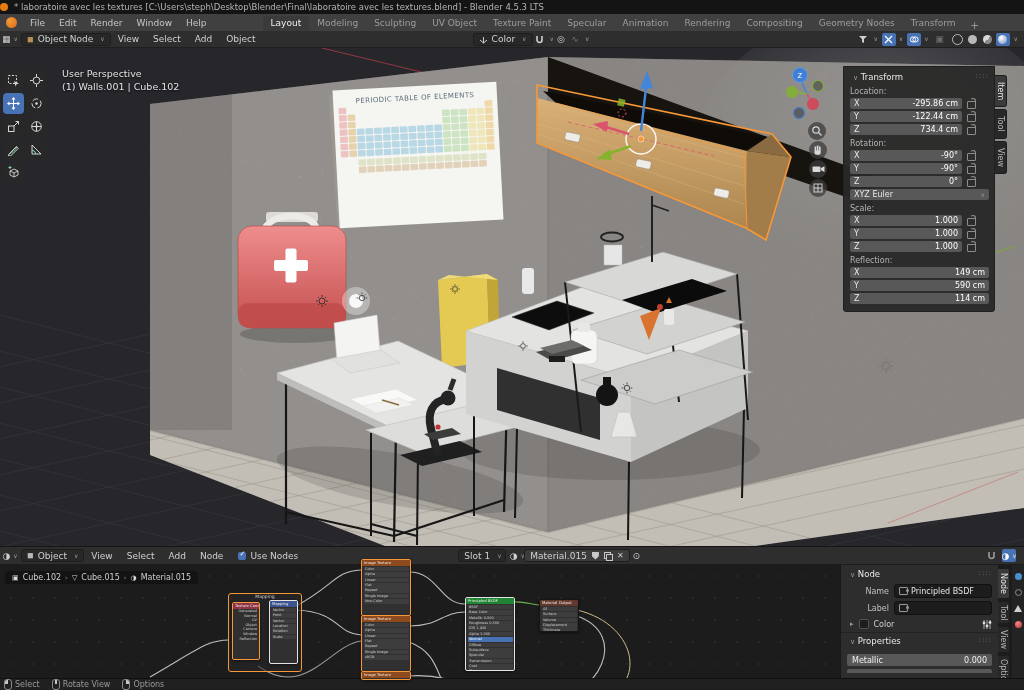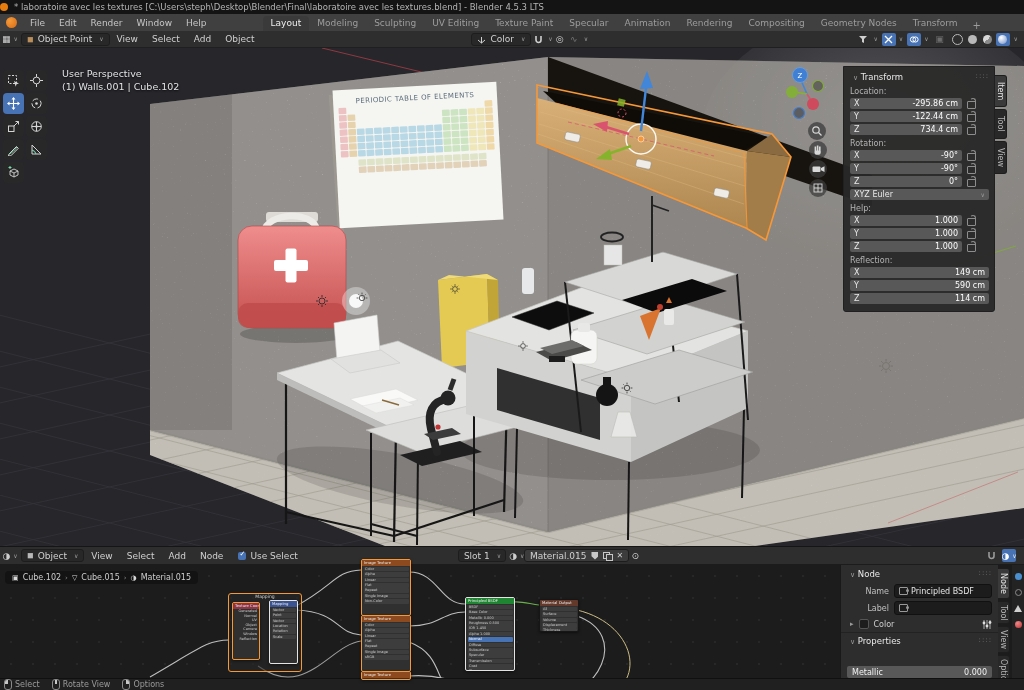--- a/index.html
+++ b/index.html
@@ -120,37 +120,37 @@
   <div class="blogo2"></div>
   <span class="mitem">File</span>
   <span class="mitem">Edit</span>
   <span class="mitem">Render</span>
   <span class="mitem">Window</span>
   <span class="mitem">Help</span>
   <div class="wstabs">
     <span class="wstab active">Layout</span>
     <span class="wstab">Modeling</span>
     <span class="wstab">Sculpting</span>
-    <span class="wstab">UV Editing</span>
+    <span class="wstab">UV Object</span>
     <span class="wstab">Texture Paint</span>
     <span class="wstab">Specular</span>
     <span class="wstab">Animation</span>
     <span class="wstab">Rendering</span>
     <span class="wstab">Compositing</span>
     <span class="wstab">Geometry Nodes</span>
     <span class="wstab">Transform</span>
     <span class="wsplus">+</span>
   </div>
 </div>
 
 <div id="vheader" class="abs">
   <span class="ico" style="margin-left:3px">▦<span class="caret">∨</span></span>
   <div class="pill" style="margin-left:4px">
     <span style="color:#b98e5a;font-size:8px">◼</span>
-    <span>Object Point</span>
+    <span>Object Node</span>
       <span class="caret">∨</span>
   </div>
   <span class="hmenu">View</span>
   <span class="hmenu">Select</span>
   <span class="hmenu">Add</span>
   <span class="hmenu">Object</span>
   <div class="pill" style="margin-left:210px">
     <svg width="9" height="9" viewBox="0 0 9 9">
       <path d="M4.5 8 4.5 2 M4.5 8 1 5 M4.5 8 8 5" stroke="#cfcfcf" stroke-width="1" fill="none"></path>
       </svg>
@@ -774,21 +774,21 @@
         <span class="tva">0°</span>
       </div>
       <div class="lock"></div>
     </div>
   <div class="trowline">
       <div class="trow wide">
         <span class="tax">XYZ Euler</span>
         <span class="caret">∨</span>
       </div>
     </div>
-  <div class="seclab">Help:</div>
+  <div class="seclab">Scale:</div>
   <div class="trowline">
       <div class="trow">
         <span class="tax">X</span>
         <span class="tva">1.000</span>
       </div>
       <div class="lock"></div>
     </div>
   <div class="trowline">
       <div class="trow">
         <span class="tax">Y</span>
@@ -834,21 +834,21 @@
   <div class="pill" style="margin-left:4px">
     <span style="font-size:8px;color:#b9b9b9">◼</span>
     <span>Object</span>
       <span class="caret">∨</span>
   </div>
   <span class="hmenu">View</span>
   <span class="hmenu">Select</span>
   <span class="hmenu">Add</span>
   <span class="hmenu">Node</span>
   <span class="cb"></span>
-  <span>Use Select</span>
+  <span>Use Nodes</span>
   <div class="pill" style="margin-left:160px;width:48px;justify-content:space-between">
     <span>Slot 1</span>
       <span class="caret">∨</span>
   </div>
   <span class="ico" style="margin-left:4px">◑<span class="caret">∨</span></span>
   <div class="pill" style="background:#3c3c3c;gap:5px">
     <span>Material.015</span>
     <span style="width:7px;height:8px;background:#c8c8c8;clip-path:polygon(0 0,100% 0,100% 60%,50% 100%,0 60%)"></span>
     <span style="position:relative;width:8px;height:8px">
         <span style="position:absolute;left:0;top:0;width:5px;height:5px;border:1px solid #c8c8c8"></span>
@@ -1001,21 +1001,21 @@
     <span>Color</span>
     <div style="flex:1"></div>
     <svg width="10" height="9" viewBox="0 0 10 9">
         <path d="M2 0v9M5 0v9M8 0v9" stroke="#aaa" stroke-width="1"></path>
         <circle cx="2" cy="3" r="1.4" fill="#ddd"></circle>
         <circle cx="5" cy="6" r="1.4" fill="#ddd"></circle>
         <circle cx="8" cy="2.5" r="1.4" fill="#ddd"></circle>
       </svg>
   </div>
   <div style="border-top:1px solid #222;margin:3px -6px 3px -6px"></div>
-  <div class="ptitle" style="font-size:8.5px;margin-bottom:20px">
+  <div class="ptitle" style="font-size:8.5px;margin-bottom:8px">
       <span><span class="caret" style="font-size:7px">∨</span> <span>Properties</span></span>
       <span class="dots">::::</span>
     </div>
   <div class="sliderbar">
     <span>Metallic</span>
       <span>0.000</span>
   </div>
   <div class="slivers"></div>
 </div>
 <div class="vtabs" style="left:998px;top:568px">

